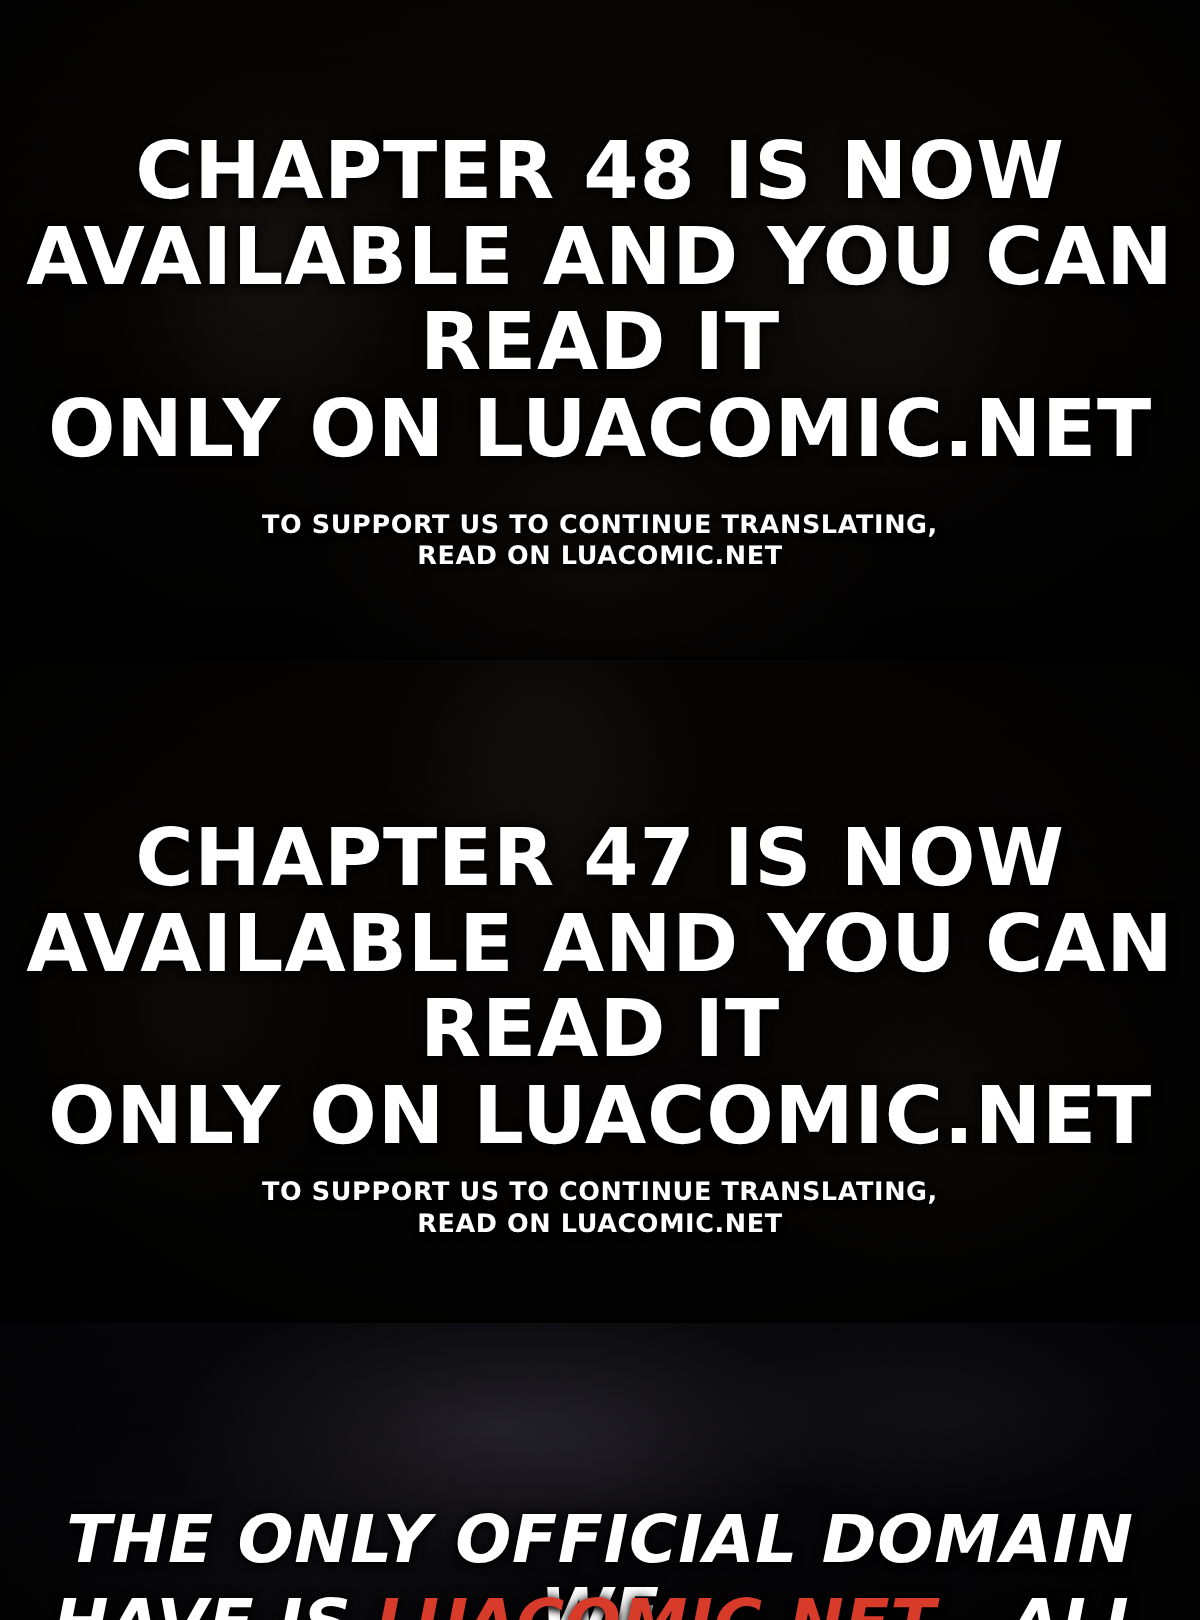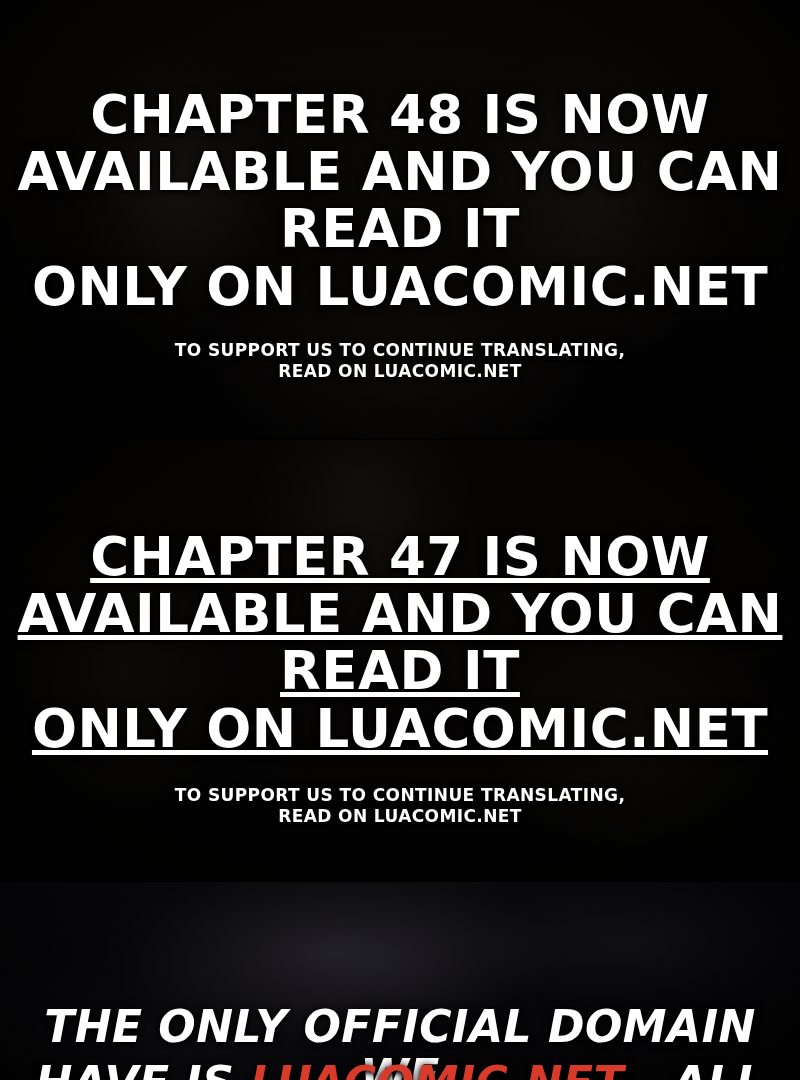--- a/index.html
+++ b/index.html
@@ -100,21 +100,21 @@
     line-height: 1.25;
     letter-spacing: 0.4px;
     text-transform: uppercase;
     white-space: pre-line;
     padding: 0 12px;
     text-shadow: 0 0 6px rgba(0,0,0,0.9), 0 2px 3px rgba(0,0,0,0.9);
   }
 
   .p1-headline { top: 86px; }
   .p1-subline  { top: 340px; }
-  .p2-headline { top: 88px; text-decoration: underline; }
+  .p2-headline { top: 104px; }
   .p2-subline  { top: 345px; }
 
   .p3-headline {
     top: 120px;
     font-size: 44px;
     font-style: italic;
     font-weight: 700;
     line-height: 1.12;
   }
   .p3-second {

